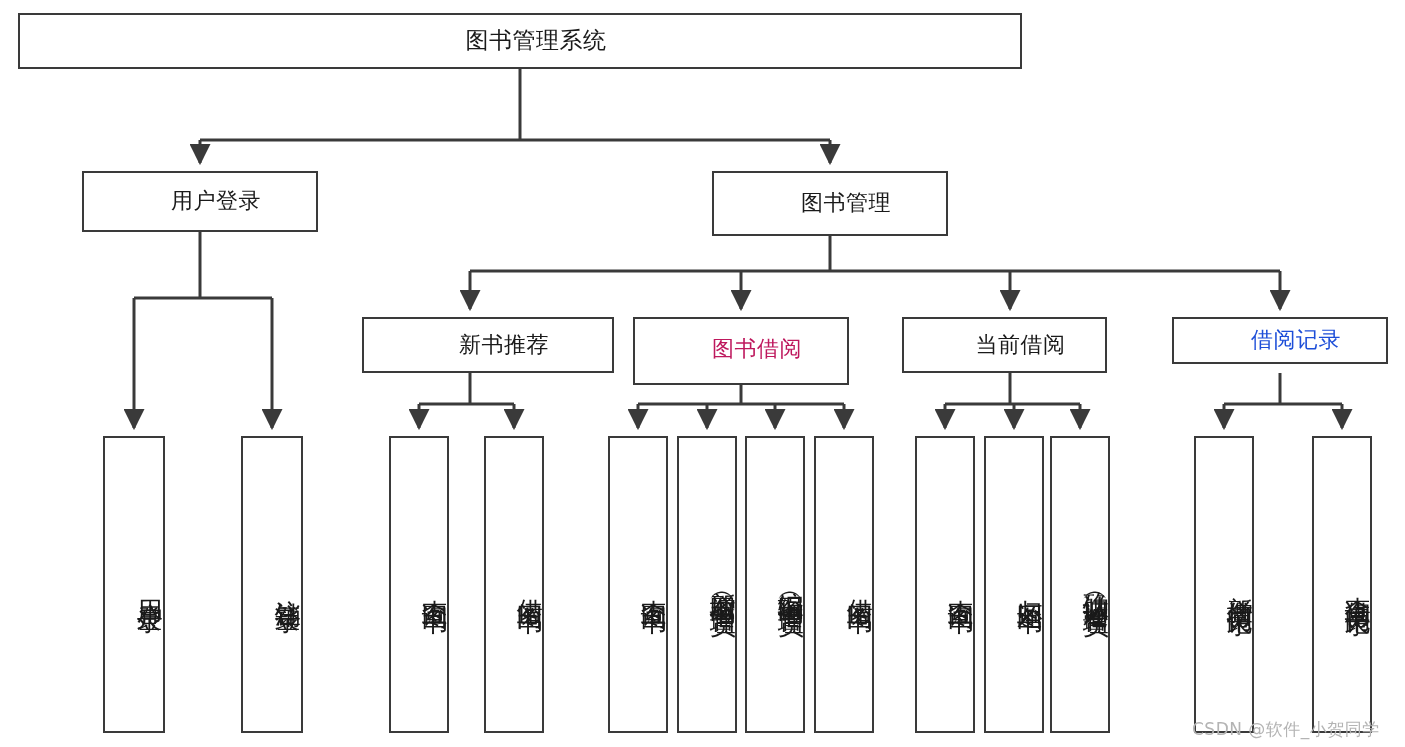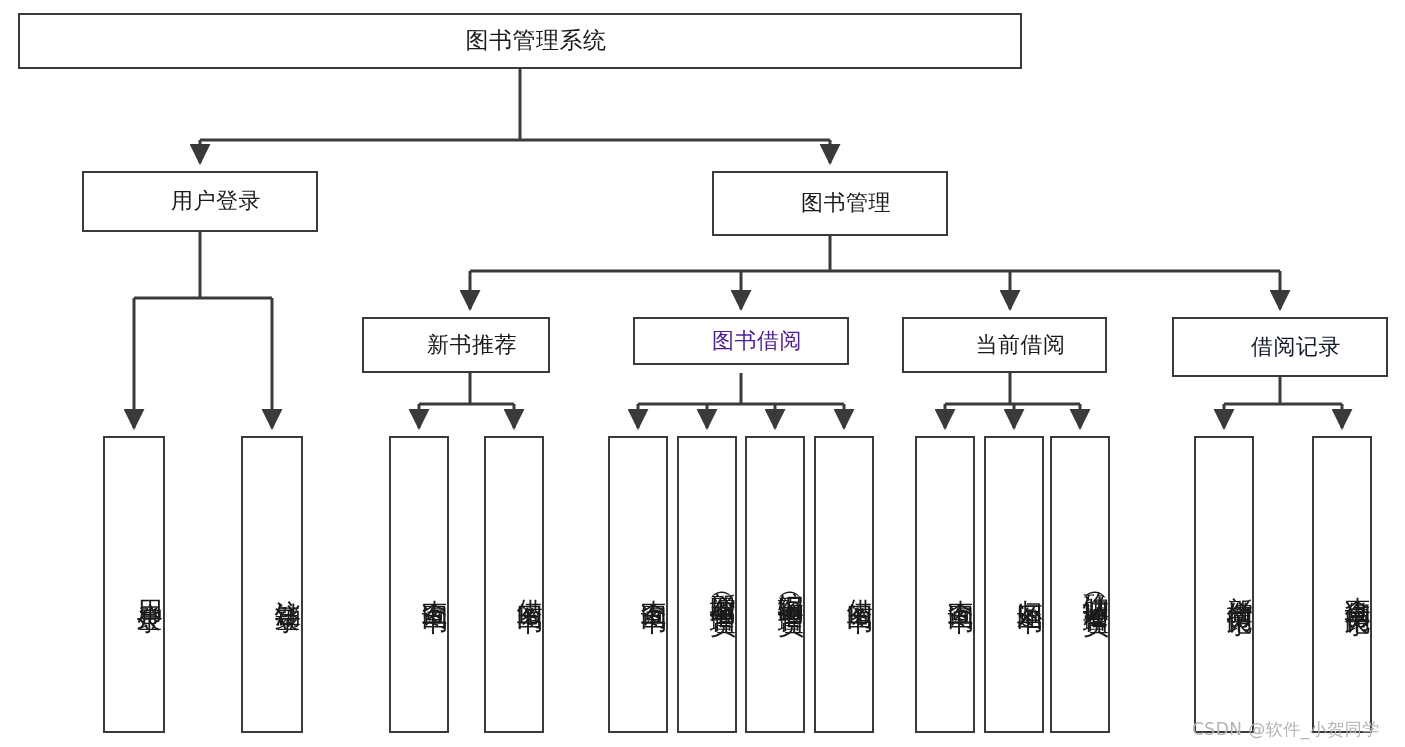--- a/index.html
+++ b/index.html
@@ -132,30 +132,30 @@
     <span class="label">图书管理系统</span>
   </div>
 
   <div class="node horiz" style="left: 82px; top: 171px; width: 236px; height: 61px; border-color: rgb(58, 58, 58); color: rgb(26, 26, 26);">
     <span class="label">用户登录</span>
   </div>
   <div class="node horiz" style="left: 712px; top: 171px; width: 236px; height: 65px; border-color: rgb(58, 58, 58); color: rgb(26, 26, 26);">
     <span class="label">图书管理</span>
   </div>
 
-  <div class="node horiz" style="left: 362px; top: 317px; width: 188px; height: 56px; border-color: rgb(58, 58, 58); color: rgb(26, 26, 26);">
+  <div class="node horiz" style="left: 362px; top: 317px; width: 252px; height: 56px; border-color: rgb(58, 58, 58); color: rgb(26, 26, 26);">
     <span class="label">新书推荐</span>
   </div>
-  <div class="node horiz" style="left: 633px; top: 317px; width: 216px; height: 48px; border-color: rgb(58, 58, 58); color: #4c1d95;">
+  <div class="node horiz" style="left: 633px; top: 317px; width: 216px; height: 68px; border-color: rgb(58, 58, 58); color: #be185d; font-family: Liberation Mono, monospace;">
     <span class="label">图书借阅</span>
   </div>
   <div class="node horiz" style="left: 902px; top: 317px; width: 205px; height: 56px; border-color: rgb(58, 58, 58); color: rgb(26, 26, 26);">
     <span class="label">当前借阅</span>
   </div>
-  <div class="node horiz" style="left: 1172px; top: 317px; width: 216px; height: 60px; border-color: rgb(58, 58, 58); color: #0f172a;">
+  <div class="node horiz" style="left: 1172px; top: 317px; width: 216px; height: 47px; border-color: rgb(58, 58, 58); color: #1d4ed8;">
     <span class="label">借阅记录</span>
   </div>
 
   <div class="node vert" style="left: 103px; top: 436px; width: 62px; height: 297px; border-color: rgb(58, 58, 58); color: rgb(26, 26, 26);">
     <span class="label">用户登录</span>
   </div>
   <div class="node vert" style="left: 241px; top: 436px; width: 62px; height: 297px; border-color: rgb(58, 58, 58); color: rgb(26, 26, 26);">
     <span class="label">注销登录</span>
   </div>
   <div class="node vert" style="left: 389px; top: 436px; width: 60px; height: 297px; border-color: rgb(58, 58, 58); color: rgb(26, 26, 26);">

